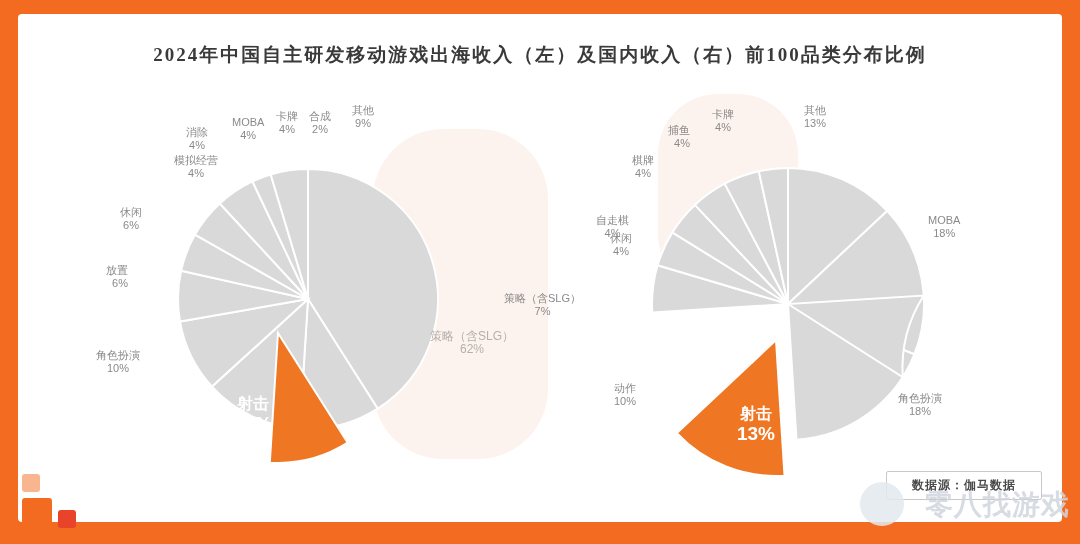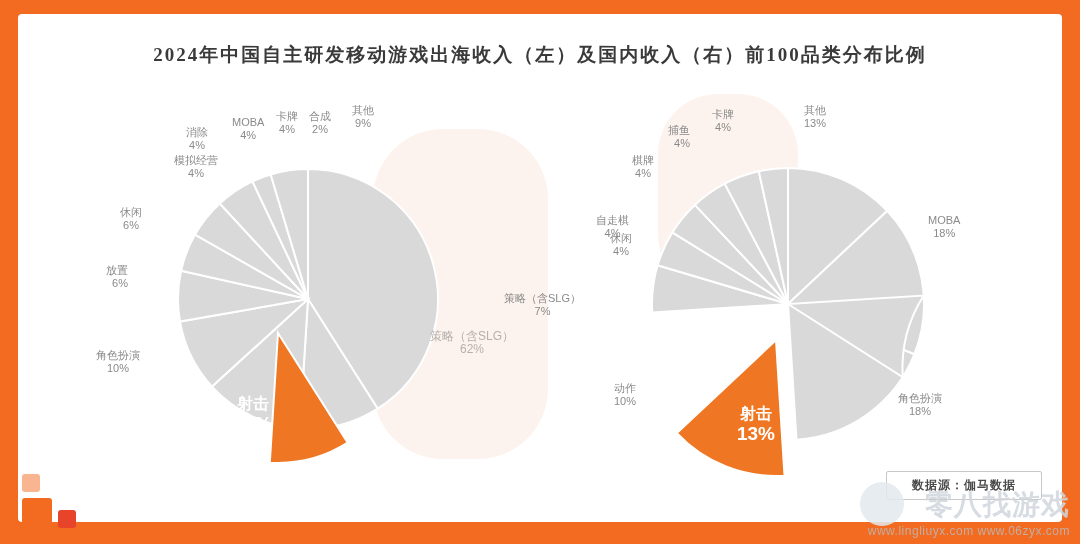--- a/index.html
+++ b/index.html
@@ -243,14 +243,13 @@
     <span class="nm">射击</span>
     <span class="big">13%</span>
   </div>
 
   <div id="source">数据源：伽马数据</div>
 </div>
 
 <div id="wm">
   <div class="wm-circle"></div>
   <div class="wm-big">零八找游戏</div>
-  <div class="wm-text">www.lingliuyx.com  www.06zyx.com</div>
 </div>
 
 </body></html>

